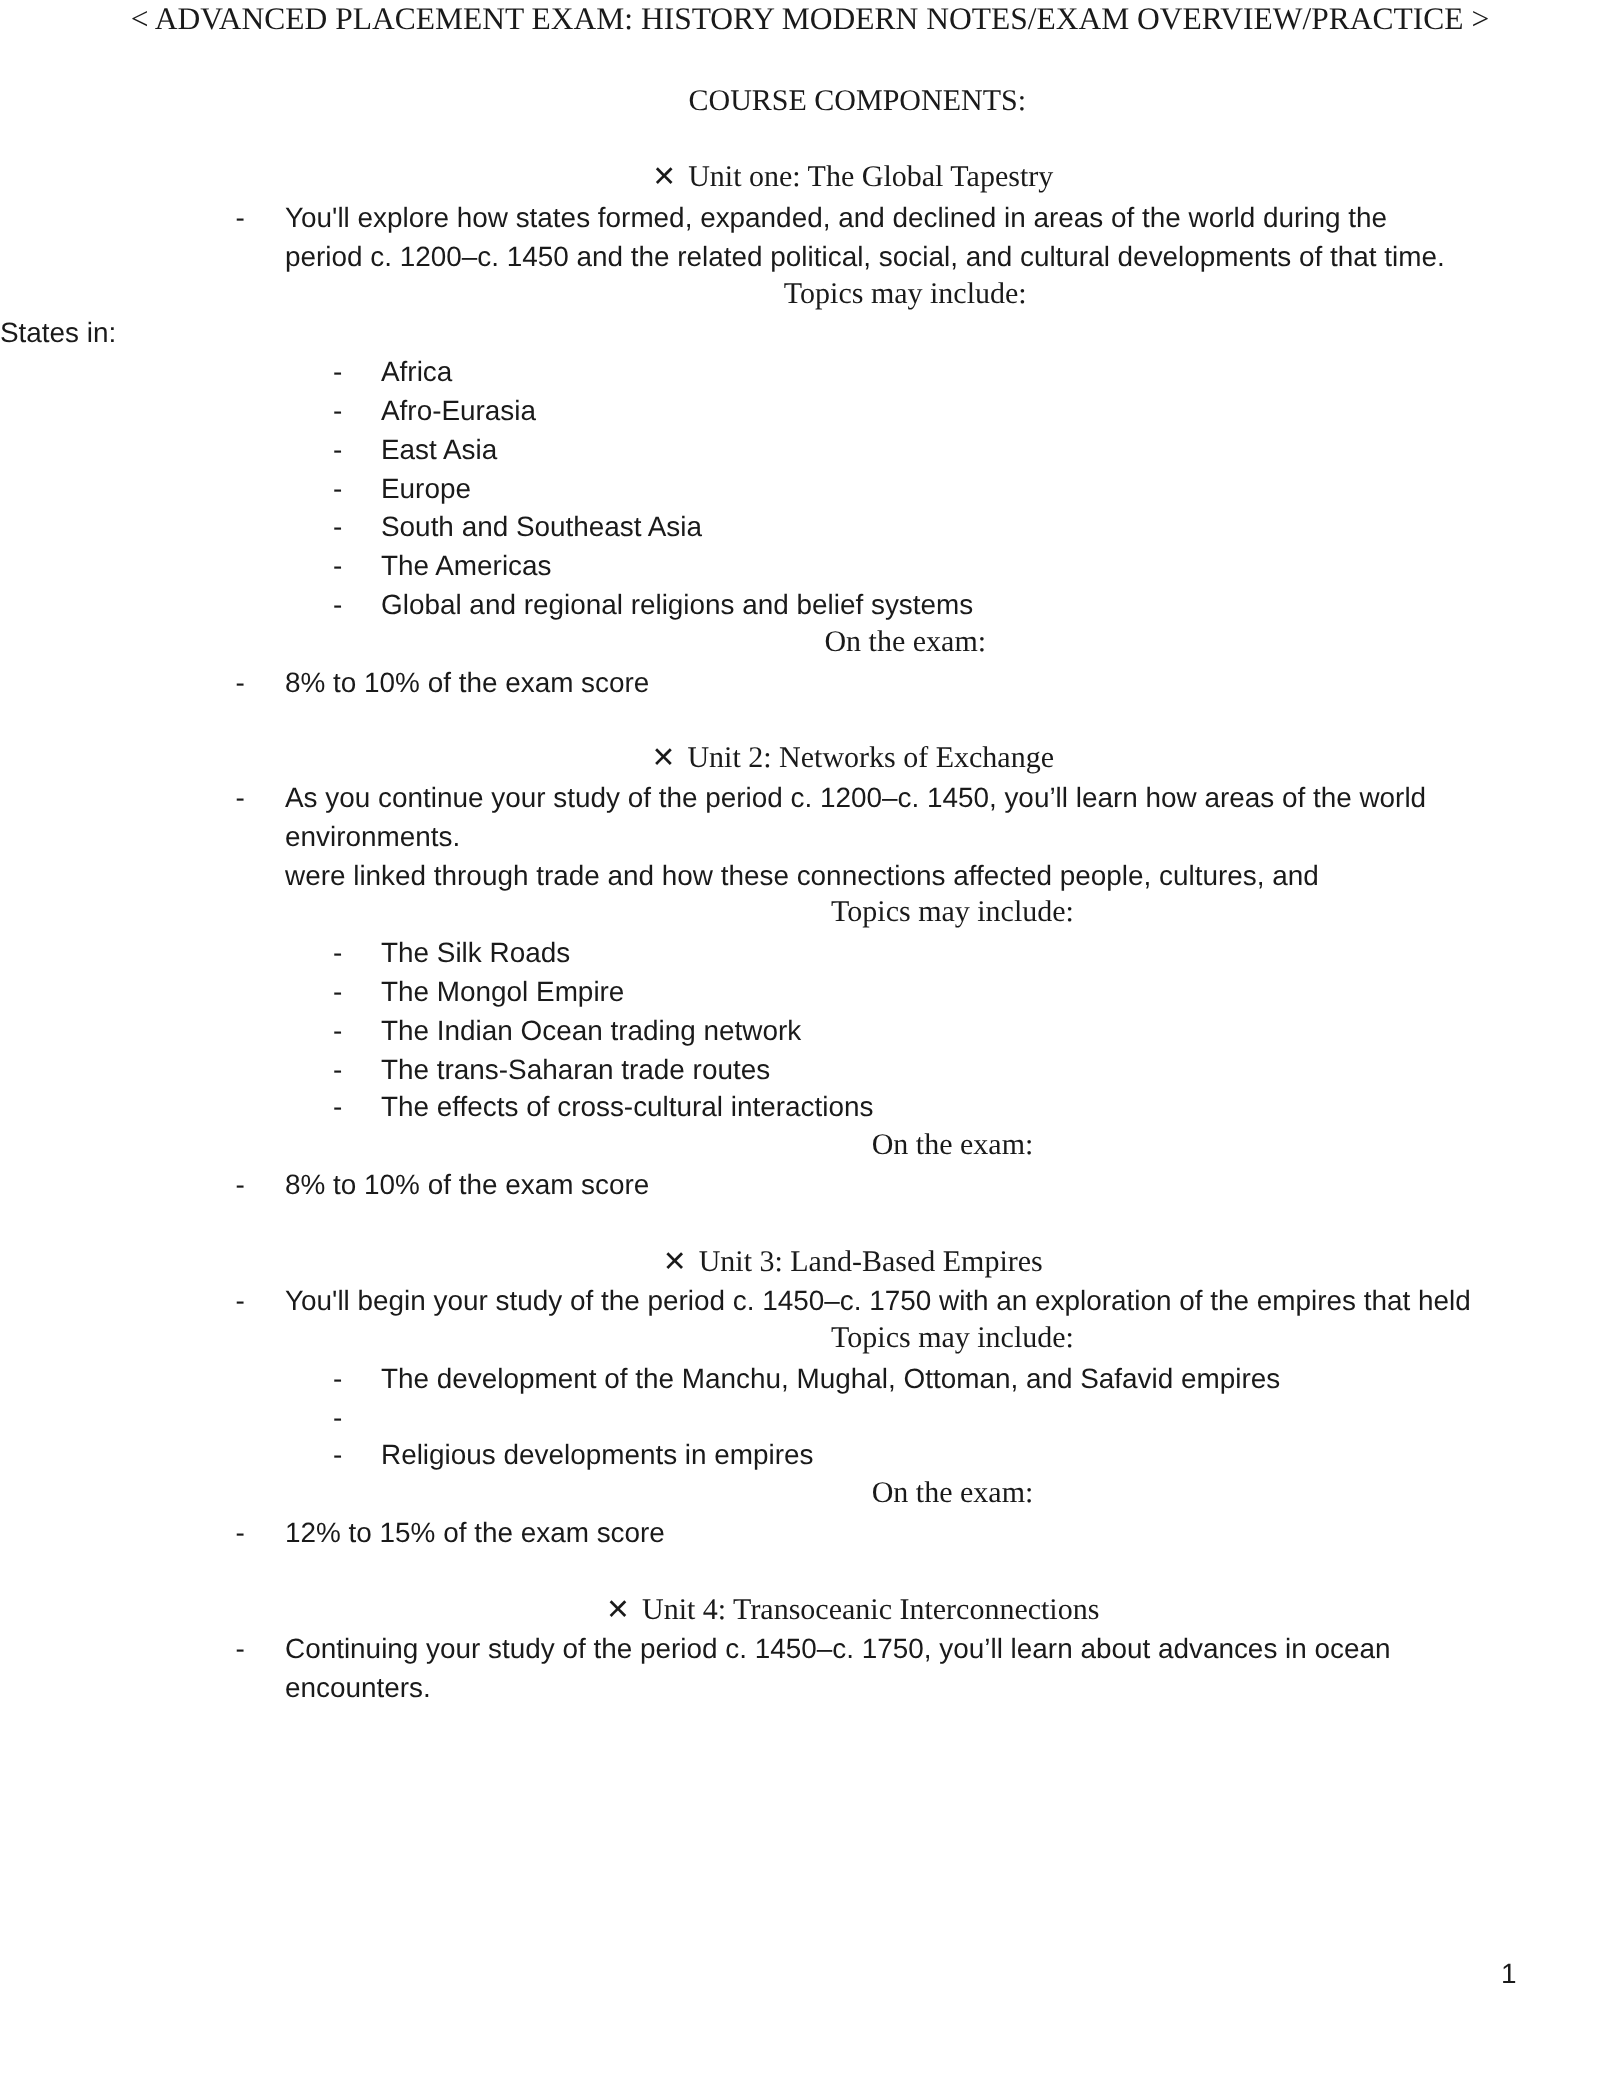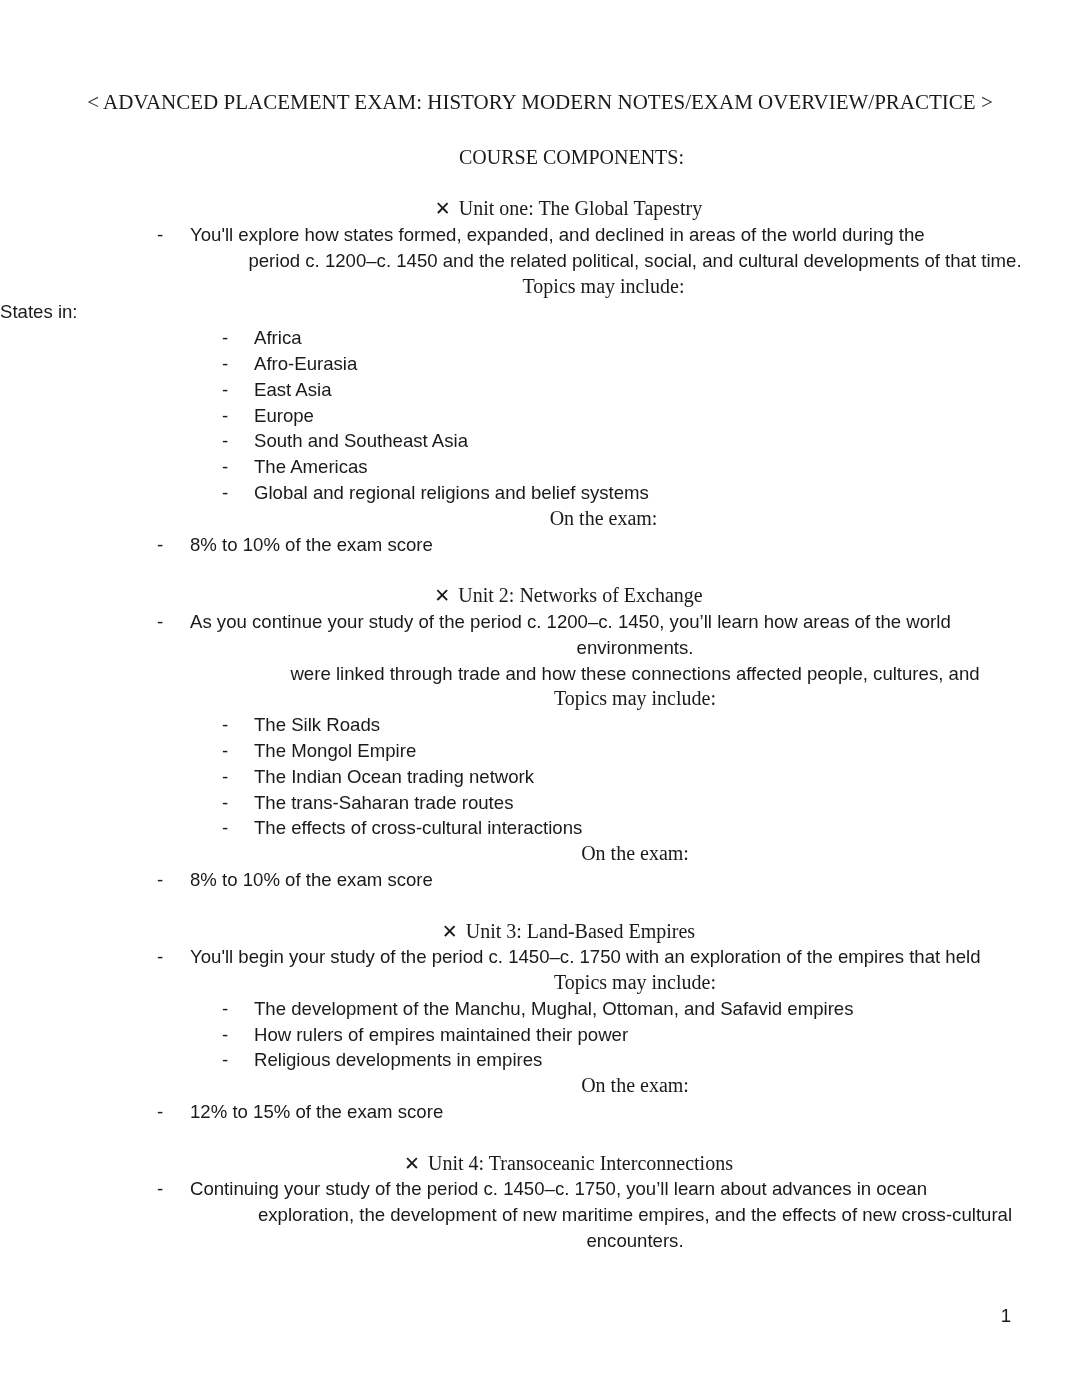--- a/index.html
+++ b/index.html
@@ -5,38 +5,37 @@
   html, body { margin: 0; padding: 0; }
   body {
     width: 1080px; height: 1397px;
     background: #ffffff;
     color: #1a1a1a;
     position: relative;
     overflow: hidden;
   }
   .doc {
     position: absolute; inset: 0;
-    padding-top: 90px;
     line-height: 25.8px;
   }
   .serif { font-family: "Liberation Serif", serif; font-size: 20px; text-align: center; }
   .sans  { font-family: "Liberation Sans", sans-serif; font-size: 18.6px; }
   .title { text-align: center; font-size: 21px; white-space: nowrap; }
   .subtitle { margin-left: 63px; margin-top: 3px; }
   .unit-head { margin-left: 57px; white-space: nowrap; }
   .marker {
     font-family: "DejaVu Sans", sans-serif;
     font-size: 19px;
     margin-right: 8px;
   }
   .blank { height: 25.8px; }
   
   .b1 { margin-left: 157px; display: flex; }
   .b1 > .dash1 { width: 33px; flex: none; }
-  .cont1 { margin-left: 190px; text-align: center; }           
+  .cont1 { margin-left: 190px; }           
   
   .b2 { margin-left: 222px; display: flex; }
   .b2 > .dash2 { width: 32px; flex: none; }
   .lbl-u1 { margin-left: 127px; }          
   .lbl-u2 { margin-left: 190px; }          
   .intro  { }          
   .footer {
     position: absolute; top: 1303px; right: 69px;
     font-family: "Liberation Sans", sans-serif;
     font-size: 18.6px; line-height: 25.8px;
@@ -141,39 +140,37 @@
       <span class="dash1">-</span>
       <span class="nw">You'll begin your study of the period c. 1450–c. 1750 with an exploration of the empires that held</span>
     </div>
     <div class="serif lbl-u2">Topics may include:</div>
     <div class="sans b2">
         <span class="dash2">-</span>
         <span>The development of the Manchu, Mughal, Ottoman, and Safavid empires</span>
       </div>
     <div class="sans b2">
         <span class="dash2">-</span>
-        <span>How rulers of empires maintained their power</span>
       </div>
     <div class="sans b2">
         <span class="dash2">-</span>
         <span>Religious developments in empires</span>
       </div>
     <div class="serif lbl-u2">On the exam:</div>
     <div class="sans b1">
       <span class="dash1">-</span>
       <span>12% to 15% of the exam score</span>
     </div>
   </div>
   <div class="blank"></div>
 
   <div>
     <div class="serif unit-head"><span class="marker">✕</span><span>Unit 4: Transoceanic Interconnections</span></div>
     <div class="sans b1">
       <span class="dash1">-</span>
       <span class="nw">Continuing your study of the period c. 1450–c. 1750, you’ll learn about advances in ocean</span>
     </div>
-    <div class="sans cont1 nw">exploration, the development of new maritime empires, and the effects of new cross-cultural</div>
     <div class="sans cont1 nw">encounters.</div>
   </div>
 
 </div>
 
 <div class="footer">1</div>
 
 </body></html>

